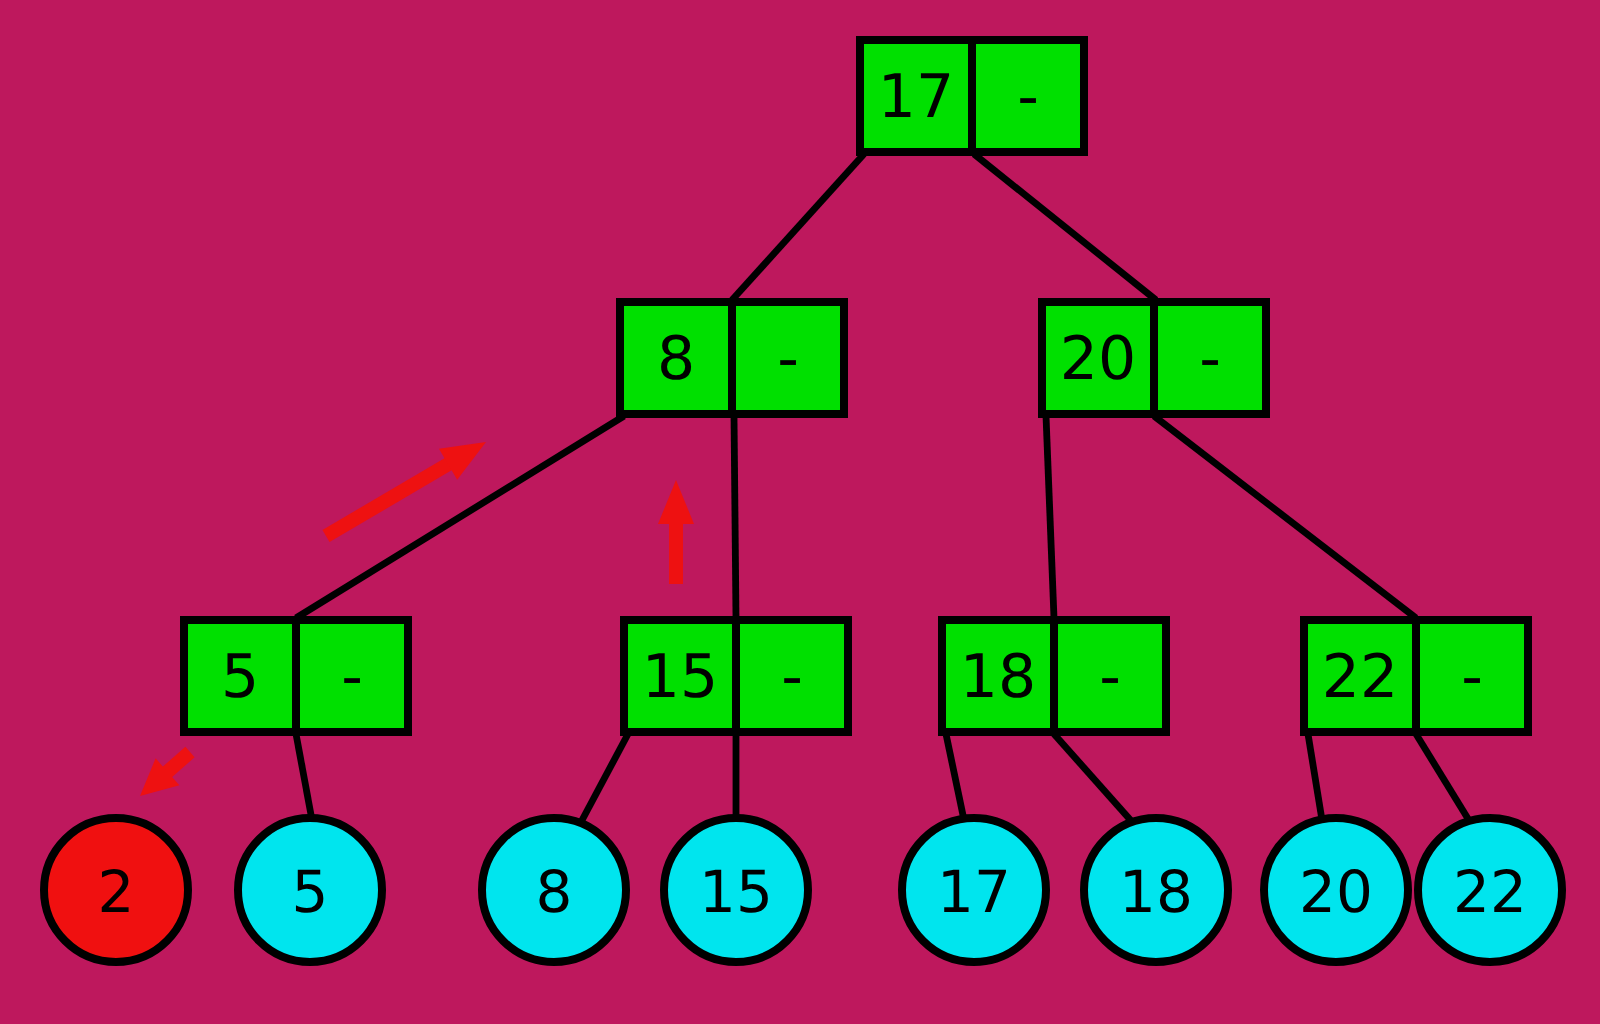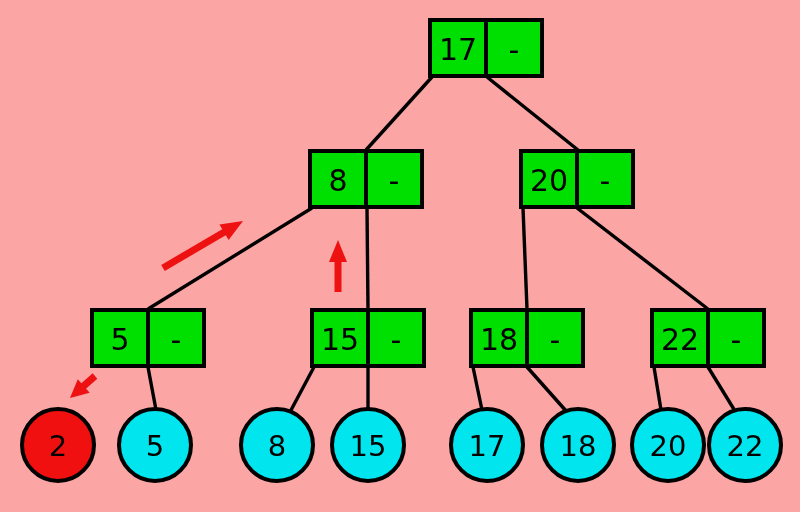--- a/index.html
+++ b/index.html
@@ -7,21 +7,21 @@
     padding: 0;
     background: #ffffff;
   }
   body {
     font-family: "DejaVu Sans", "Liberation Sans", sans-serif;
   }
   #canvas {
     position: relative;
     width: 800px;
     height: 512px;
-    background: #fca5a5;
+    background: #be185d;
     overflow: hidden;
   }
   #tree-svg {
     position: absolute;
     left: 0;
     top: 0;
     width: 800px;
     height: 512px;
   }
   .node-text {

